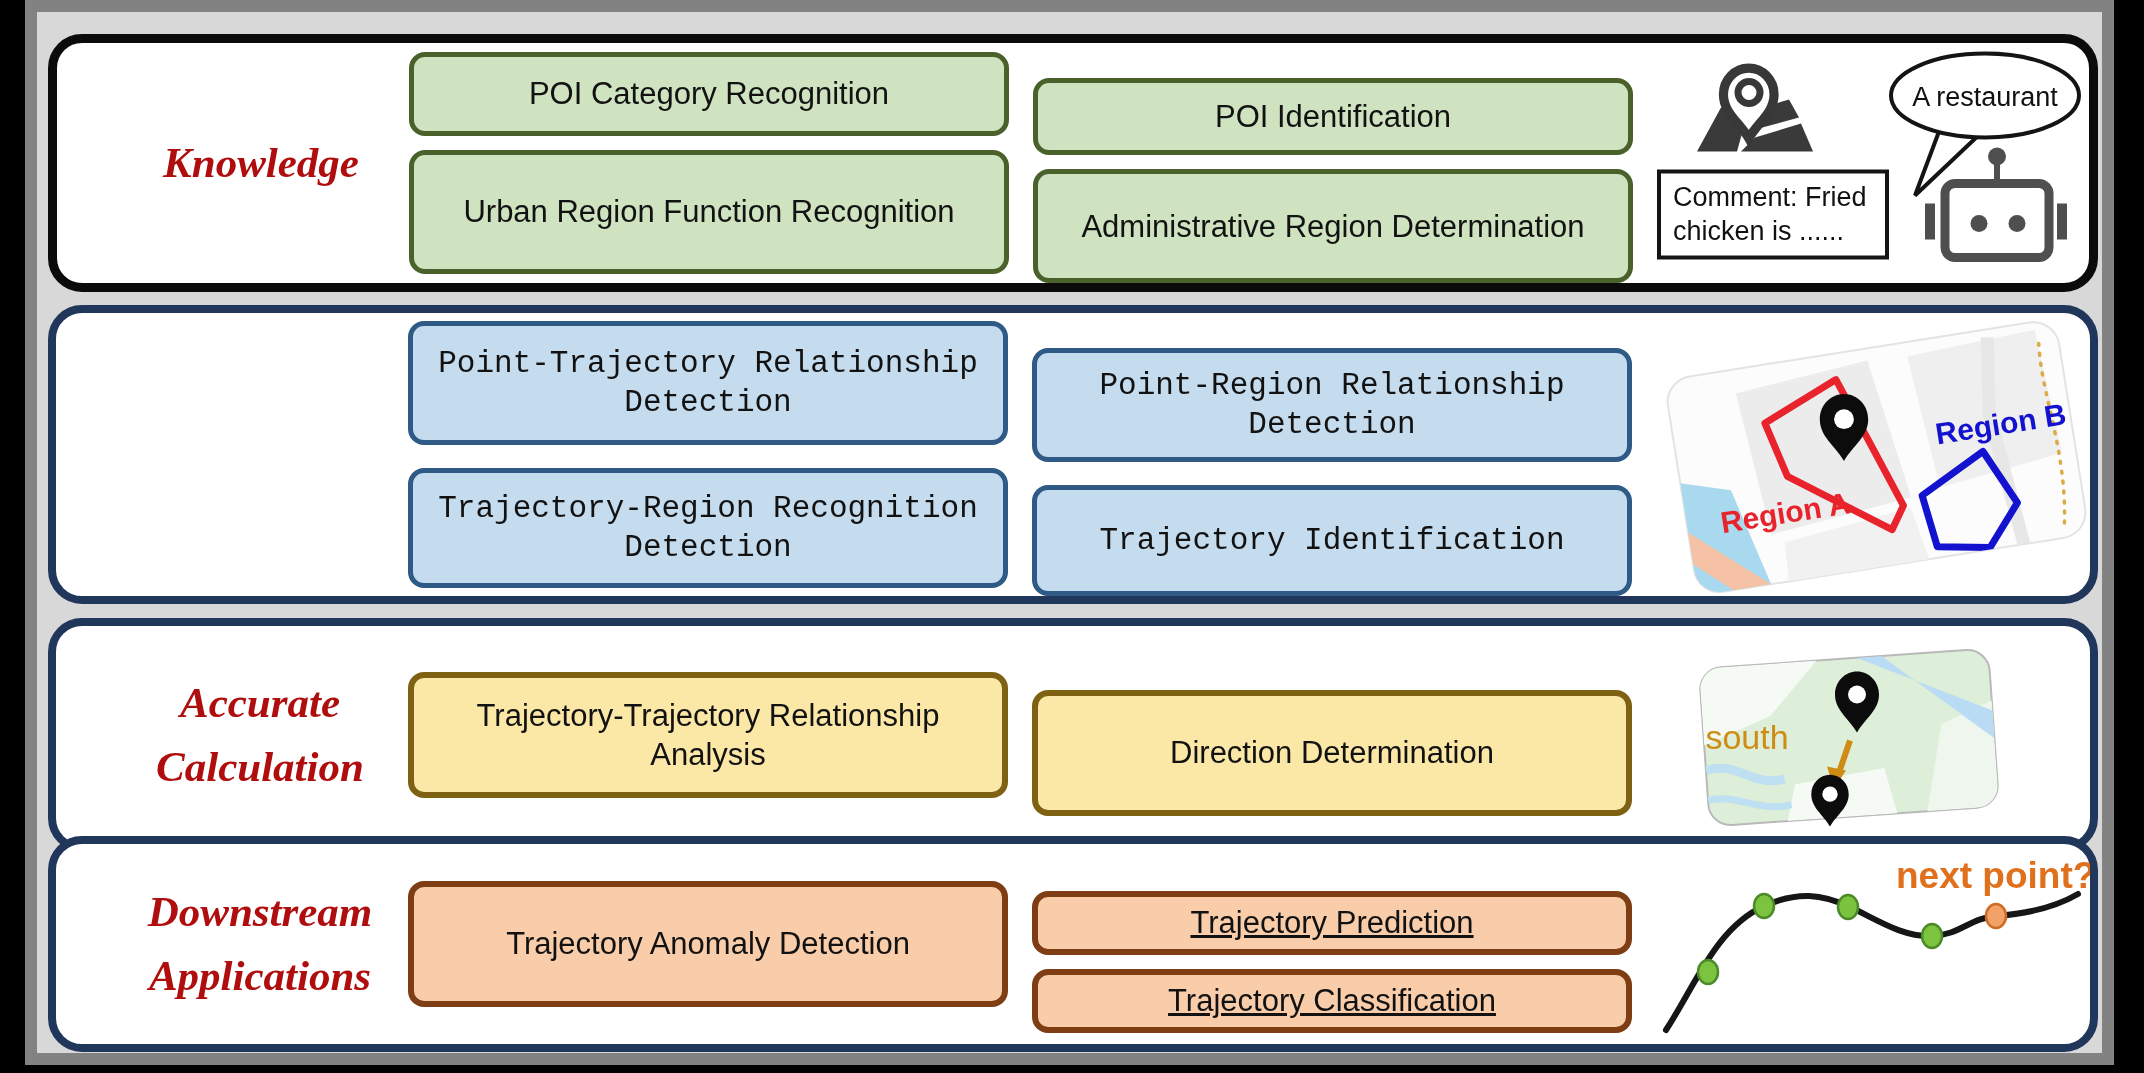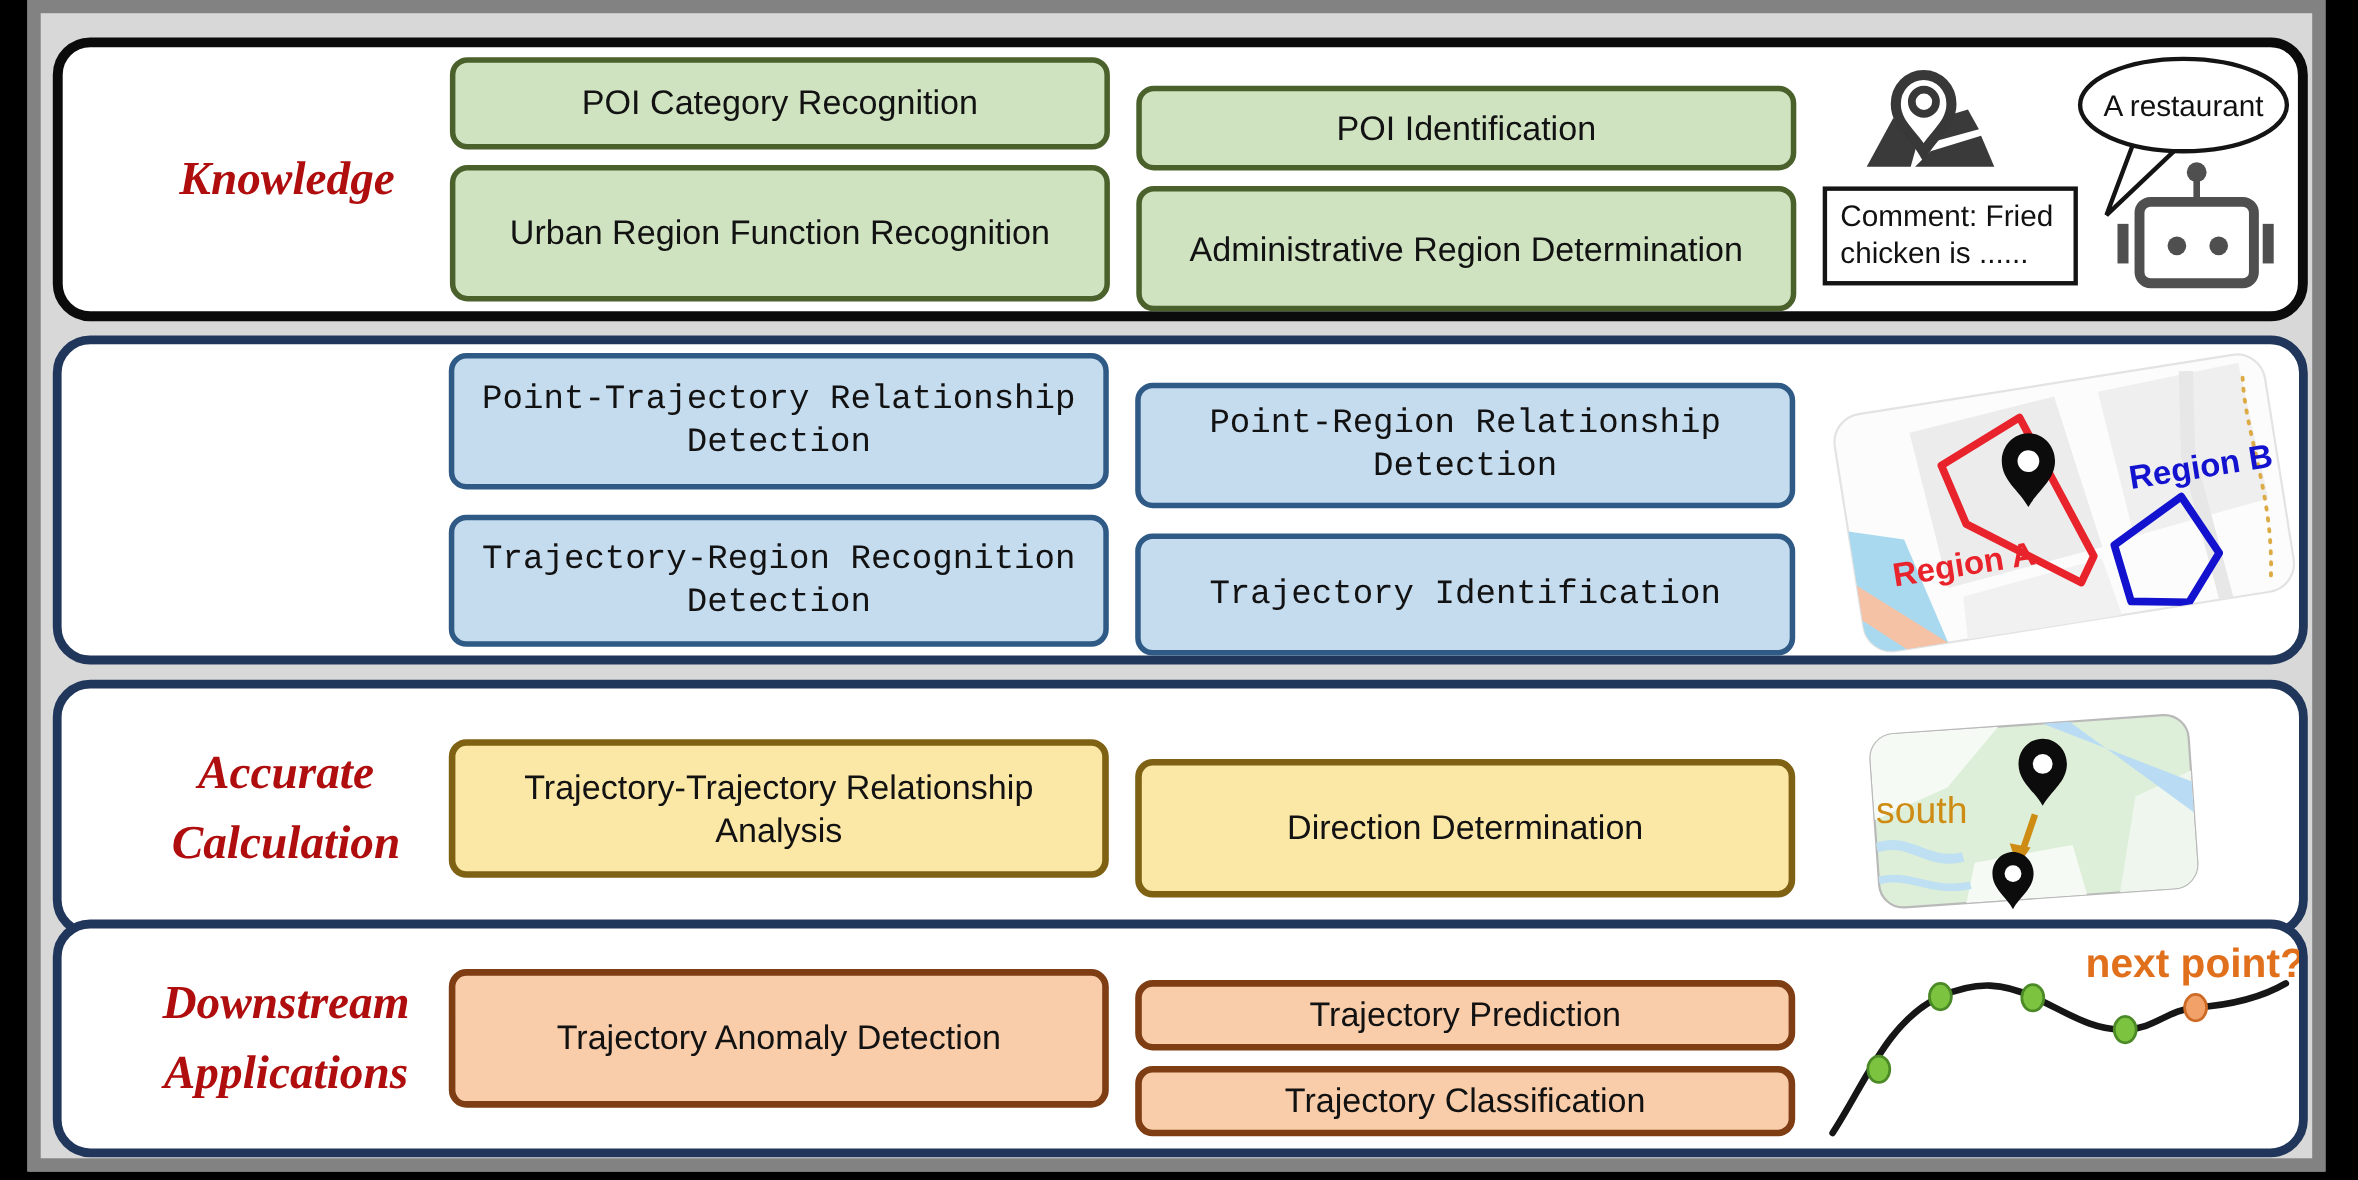--- a/index.html
+++ b/index.html
@@ -16,21 +16,21 @@
   .col1{left:352px;}
   .col2{left:976px;margin-top:35px;}
   .band1 .col,.band4 .col{gap:14px;}
   .band2 .col{gap:23px;font-family:Liberation Mono, monospace;}
   .task{display:flex;align-items:center;justify-content:center;text-align:center;box-sizing:border-box;
     font-size:31px;line-height:1.26;color:#121212;padding:4px 18px;border-radius:16px;}
   .task-green{background:var(--green-fill,#CFE3C1);border:5px solid var(--green-border,#4A612B);}
   .task-blue{background:var(--blue-fill,#C5DBEE);border:5px solid var(--blue-border,#2E5A85);}
   .task-yellow{background:var(--yellow-fill,#FCE8A6);border:6px solid var(--yellow-border,#7F6113);}
   .task-orange{background:var(--orange-fill,#F9CDAA);border:6px solid var(--orange-border,#7F3D14);}
-  .h84{height:84px;} .h124{height:124px;} .h120{height:120px;} .h82{height:64px;} .h126{height:126px;}
+  .h84{height:84px;} .h124{height:124px;} .h120{height:120px;} .h82{height:64px;text-decoration:underline;} .h126{height:126px;}
   .illus{position:absolute;top:0;bottom:0;left:1596px;width:438px;}
   .illus svg{width:100%;height:100%;display:block;}
   svg text{font-family:"Liberation Sans",sans-serif;}
 </style>
 </head>
 <body>
 
 <div class="frame"></div>
 
 <section class="band band1">

